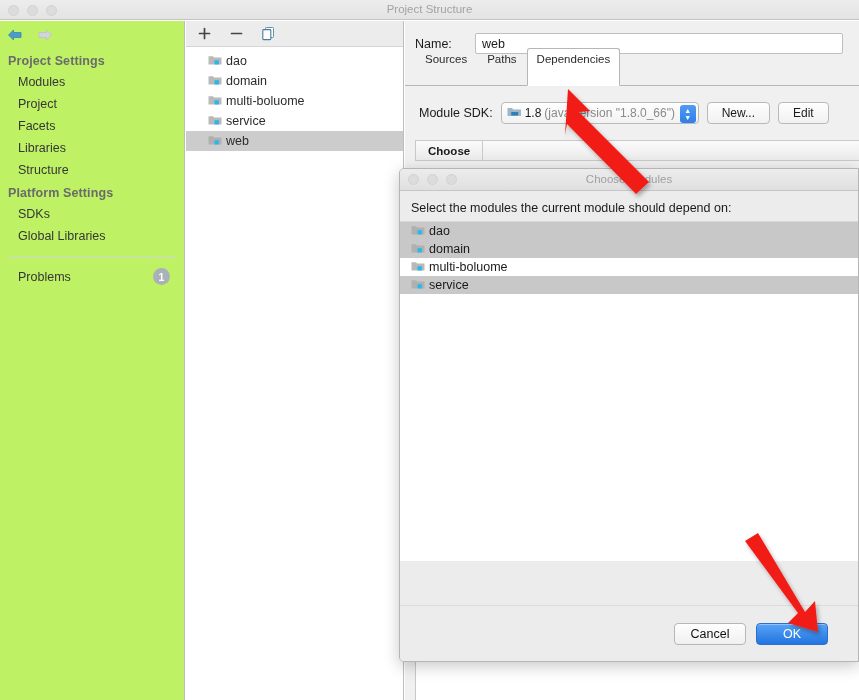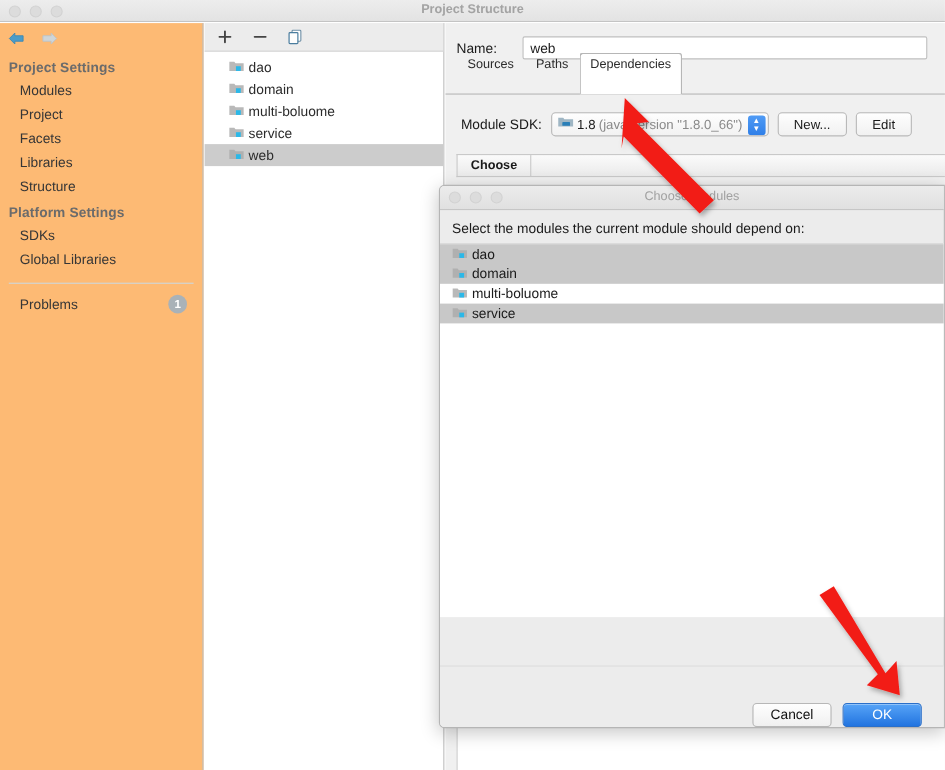--- a/index.html
+++ b/index.html
@@ -29,28 +29,28 @@
     display: flex; gap: 8px;
   }
   .traffic span {
     width: 11px; height: 11px; border-radius: 50%;
     background: #dcdcdc; border: 1px solid #d2d2d2;
     display: block;
   }
   .title-text {
     position: absolute; left: 0; right: 0; top: 3px;
     text-align: center;
-    font-size: 11.5px; color: #a3a3a3; font-weight: bold;
+    font-size: 11.5px; color: #a3a3a3;
   }
 
   
   #sidebar {
     position: absolute; left: 0; top: 21px;
     width: 185px; height: 679px;
-    background: #fdba74;
+    background: #bef264;
     border-right: 1px solid #bdbdbd;
   }
   .nav-arrows {
     height: 28px; display: flex; align-items: center; padding-left: 6px; gap: 12px;
   }
   .arrow-ico { width: 18px; height: 16px; display:block; }
   .side-section {
     font-size: 12.5px; font-weight: bold; color: #6b6b6b;
     padding: 5px 0 3px 8px; letter-spacing: 0.1px;
   }
@@ -215,22 +215,22 @@
   }
   .dlg-row {
     height: 18px; display: flex; align-items: center;
     padding-left: 11px;
     font-size: 12.5px; color: #1a1a1a;
   }
   .dlg-row.sel { background: #c8c8c8; }
   .dlg-footer {
     position: absolute; left: 0; right: 0; bottom: 0;
     height: 56px;
-    display: flex; align-items: flex-end; justify-content: flex-end;
-    gap: 10px; padding-right: 20px;
+    display: flex; align-items: center; justify-content: flex-end;
+    gap: 10px; padding-right: 30px;
     background: #ececec;
     border-top: 1px solid #dcdcdc;
   }
   .btn-cancel {
     height: 22px; width: 72px;
     background: linear-gradient(to bottom,#fefefe,#f0f0f0);
     border: 1px solid #b7b7b7; border-radius: 4px;
     font-size: 12.5px; color: #111;
     display: flex; align-items: center; justify-content: center;
   }

